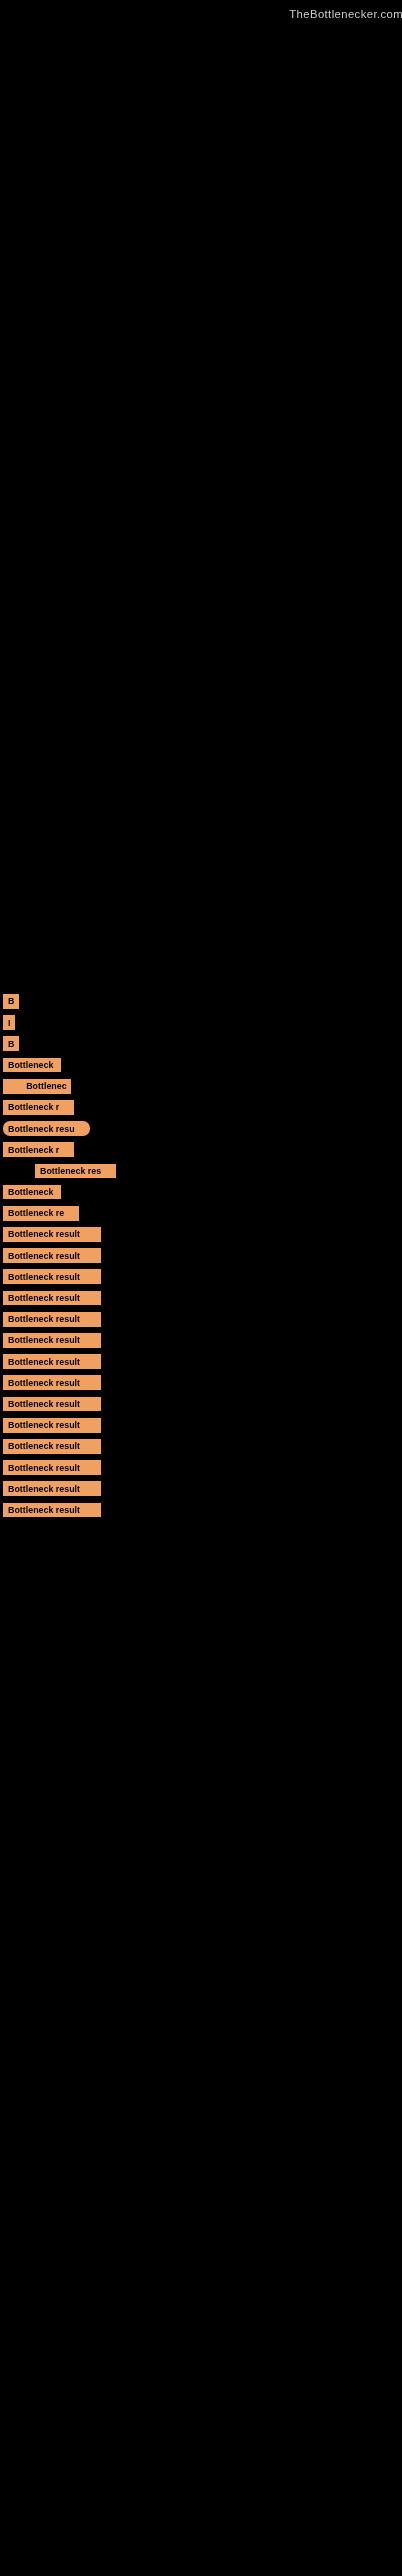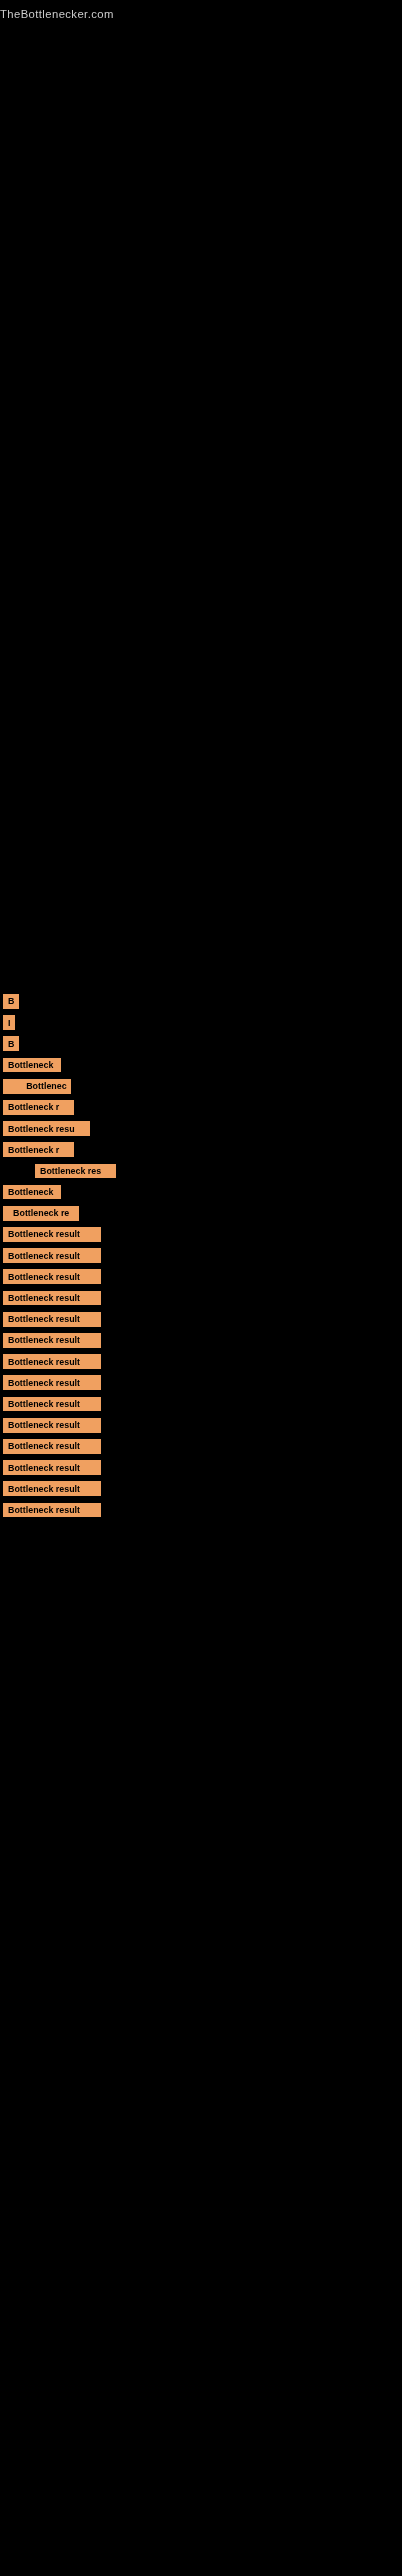--- a/index.html
+++ b/index.html
@@ -10,21 +10,21 @@
     body {
       background-color: #000000;
       width: 403px;
       min-height: 2576px;
       font-family: Arial, sans-serif;
       position: relative;
     }
     .site-title {
       color: #cccccc;
       font-size: 11.3px;
-      text-align: left;
+      text-align: right;
       padding: 8px 0 6.4px 0;
       letter-spacing: 0.4px;
     }
     .result-label {
       background-color: #f0a060;
       color: #000;
       font-size: 8.9px;
       font-weight: bold;
       padding: 2.4px 4.8px;
       display: inline-block;
@@ -43,25 +43,25 @@
 
 <div class="site-title">TheBottlenecker.com</div>
 
 <div class="results-container" id="results-container">
 <div class="result-row"><span class="result-label" style="min-width: 11.3px;">B</span></div>
     <div class="result-row"><span class="result-label" style="min-width: 11.3px;">I</span></div>
     <div class="result-row"><span class="result-label" style="min-width: 11.3px;">B</span></div>
     <div class="result-row"><span class="result-label" style="min-width: 58px;">Bottleneck</span></div>
     <div class="result-row"><span class="result-label" style="min-width: 52px; padding-left: 23px;">Bottlenec</span></div>
     <div class="result-row"><span class="result-label" style="min-width: 71px;">Bottleneck r</span></div>
-    <div class="result-row"><span class="result-label" style="min-width: 87px;">Bottleneck resu</span></div>
+    <div class="result-row"><span class="result-label" style="min-width: 87px; border-radius: 7px;">Bottleneck resu</span></div>
     <div class="result-row"><span class="result-label" style="min-width: 71px;">Bottleneck r</span></div>
     <div class="result-row"><span class="result-label" style="min-width: 81px; margin-left: 32px;">Bottleneck res</span></div>
     <div class="result-row"><span class="result-label" style="min-width: 58px;">Bottleneck</span></div>
-    <div class="result-row"><span class="result-label" style="min-width: 76px; text-align: center;">Bottleneck re</span></div>
+    <div class="result-row"><span class="result-label" style="min-width: 76px;">Bottleneck re</span></div>
     <div class="result-row"><span class="result-label" style="min-width: 98px;">Bottleneck result</span></div>
     <div class="result-row"><span class="result-label" style="min-width: 98px;">Bottleneck result</span></div>
     <div class="result-row"><span class="result-label" style="min-width: 98px;">Bottleneck result</span></div>
     <div class="result-row"><span class="result-label" style="min-width: 98px;">Bottleneck result</span></div>
     <div class="result-row"><span class="result-label" style="min-width: 98px;">Bottleneck result</span></div>
     <div class="result-row"><span class="result-label" style="min-width: 98px;">Bottleneck result</span></div>
     <div class="result-row"><span class="result-label" style="min-width: 98px;">Bottleneck result</span></div>
     <div class="result-row"><span class="result-label" style="min-width: 98px;">Bottleneck result</span></div>
     <div class="result-row"><span class="result-label" style="min-width: 98px;">Bottleneck result</span></div>
     <div class="result-row"><span class="result-label" style="min-width: 98px;">Bottleneck result</span></div>

